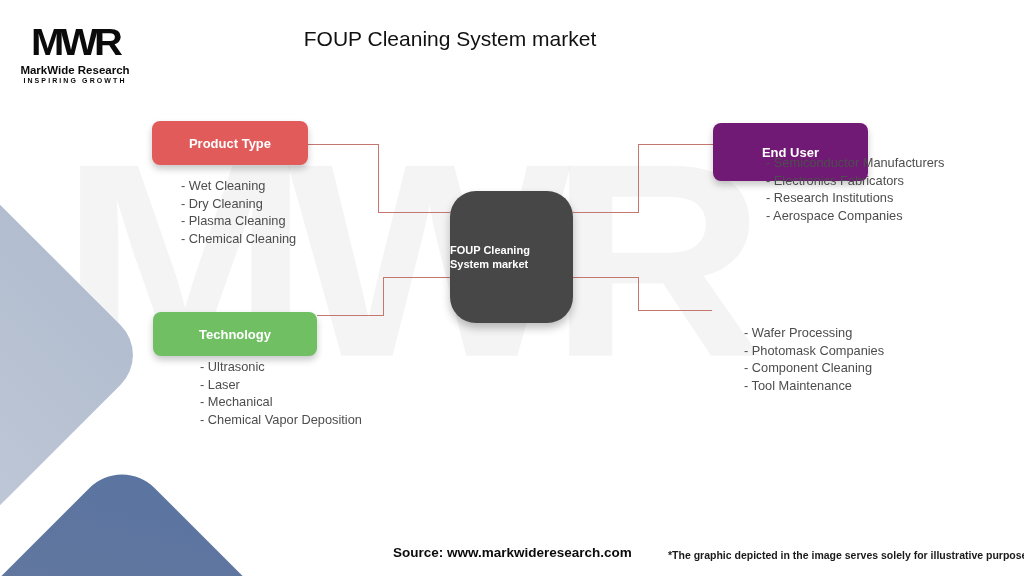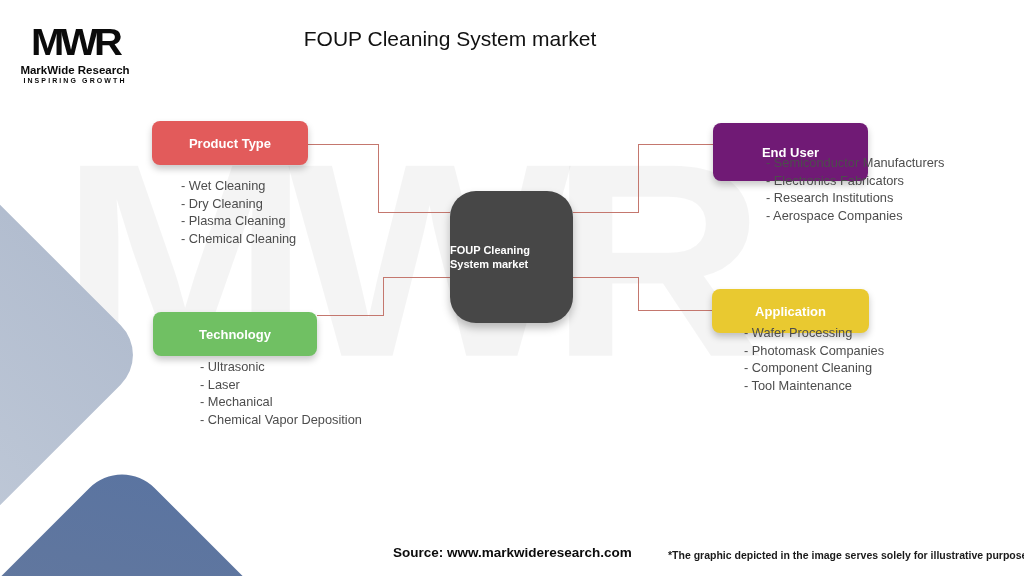--- a/index.html
+++ b/index.html
@@ -129,23 +129,20 @@
   <div class="seg-box seg-end-user">
     <span>End User</span>
   </div>
   <div class="seg-list list-end-user">
     <div class="list-item">- Semiconductor Manufacturers</div>
     <div class="list-item">- Electronics Fabricators</div>
     <div class="list-item">- Research Institutions</div>
     <div class="list-item">- Aerospace Companies</div>
   </div>
 
-  <div class="seg-box seg-application">
-    <span>Application</span>
-  </div>
   <div class="seg-list list-application">
     <div class="list-item">- Wafer Processing</div>
     <div class="list-item">- Photomask Companies</div>
     <div class="list-item">- Component Cleaning</div>
     <div class="list-item">- Tool Maintenance</div>
   </div>
 
   <div class="center-node">
     <span>FOUP Cleaning</span>
     <span>System market</span>

